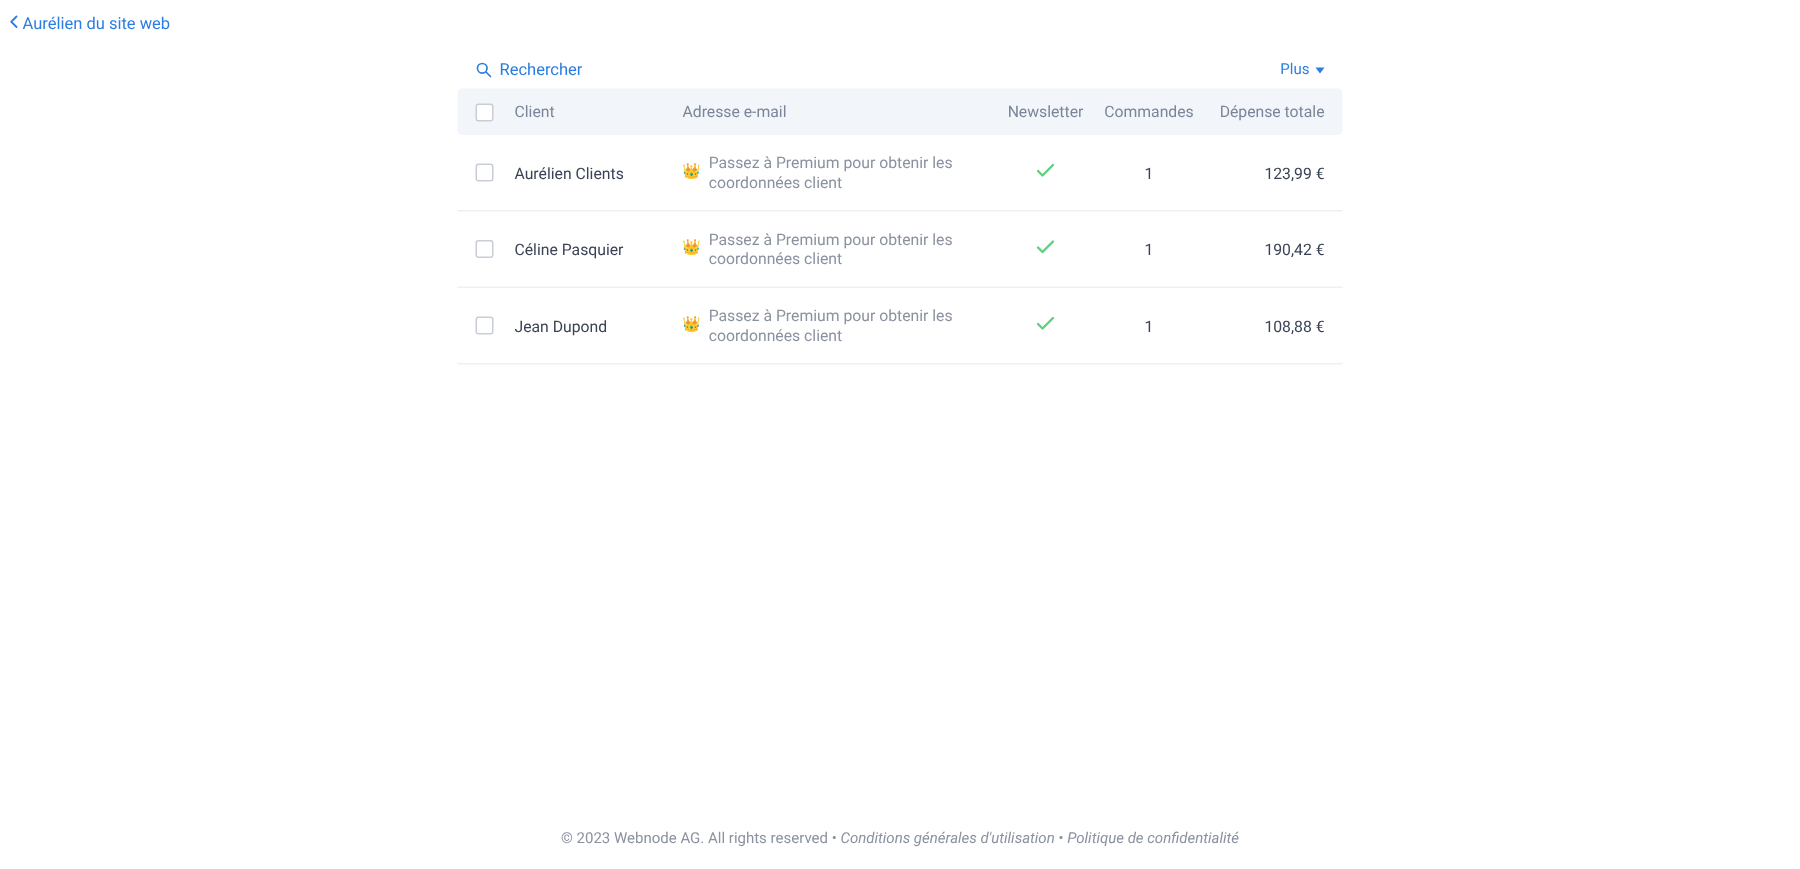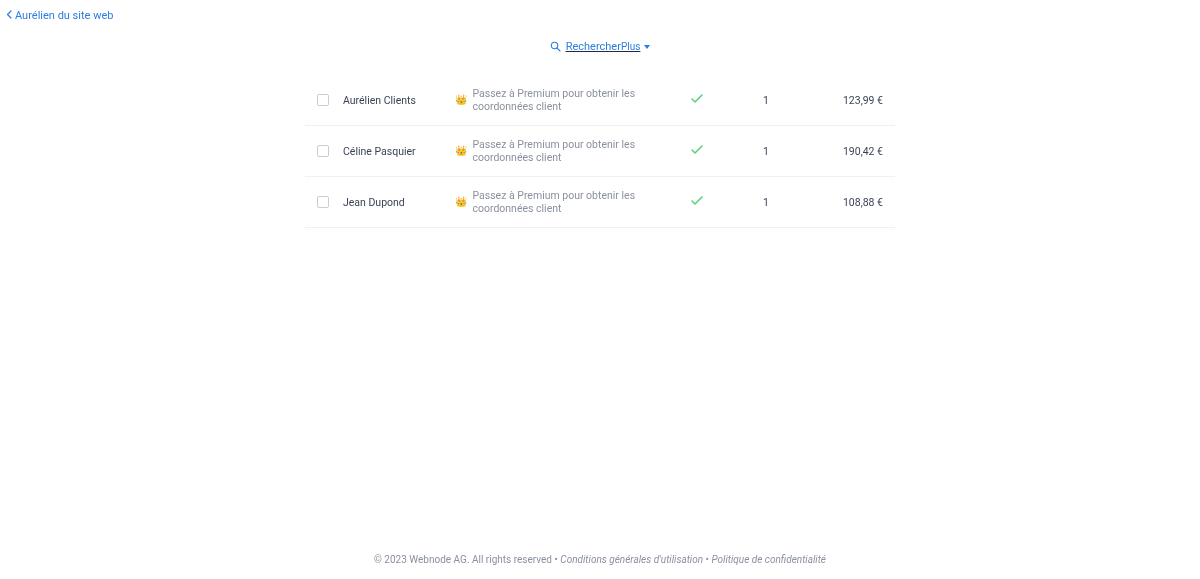--- a/index.html
+++ b/index.html
@@ -32,25 +32,24 @@
     padding-top: 40px;
   }
   .page-title {
     font-size: 24px;
     font-weight: 700;
     color: #1f2a44;
     margin-bottom: 18px;
   }
   .toolbar {
     display: flex;
-    justify-content: center;
+    justify-content: space-between;
     align-items: center;
     padding: 0 12px;
-    margin-bottom: 22px;
-    text-decoration: underline;
+    margin-bottom: 6px;
   }
   .search-btn {
     color: #2a7de1;
     font-size: 11px;
     display: flex;
     align-items: center;
     gap: 5px;
     cursor: pointer;
   }
   .search-btn .mag {
@@ -146,20 +145,30 @@
           </svg>
       </span>
       <span>Rechercher</span>
     </div>
     <div class="more-btn">
       <span>Plus</span>
       <span class="caret-down"></span>
     </div>
   </div>
 
+  <div class="table-header">
+    <div class="col-chk">
+        <input type="checkbox" class="cb" style="">
+      </div>
+    <div class="col-client">Client</div>
+    <div class="col-email">Adresse e-mail</div>
+    <div class="col-news">Newsletter</div>
+    <div class="col-orders">Commandes</div>
+    <div class="col-spent">Dépense totale</div>
+  </div>
 
   <div id="rows">
       <div class="row">
         <div class="col-chk">
           <input type="checkbox" class="cb" style="">
         </div>
         <div class="col-client">Aurélien Clients</div>
         <div class="col-email">
           <span class="crown">👑</span>
           <span>Passez à Premium pour obtenir les coordonnées client</span>

